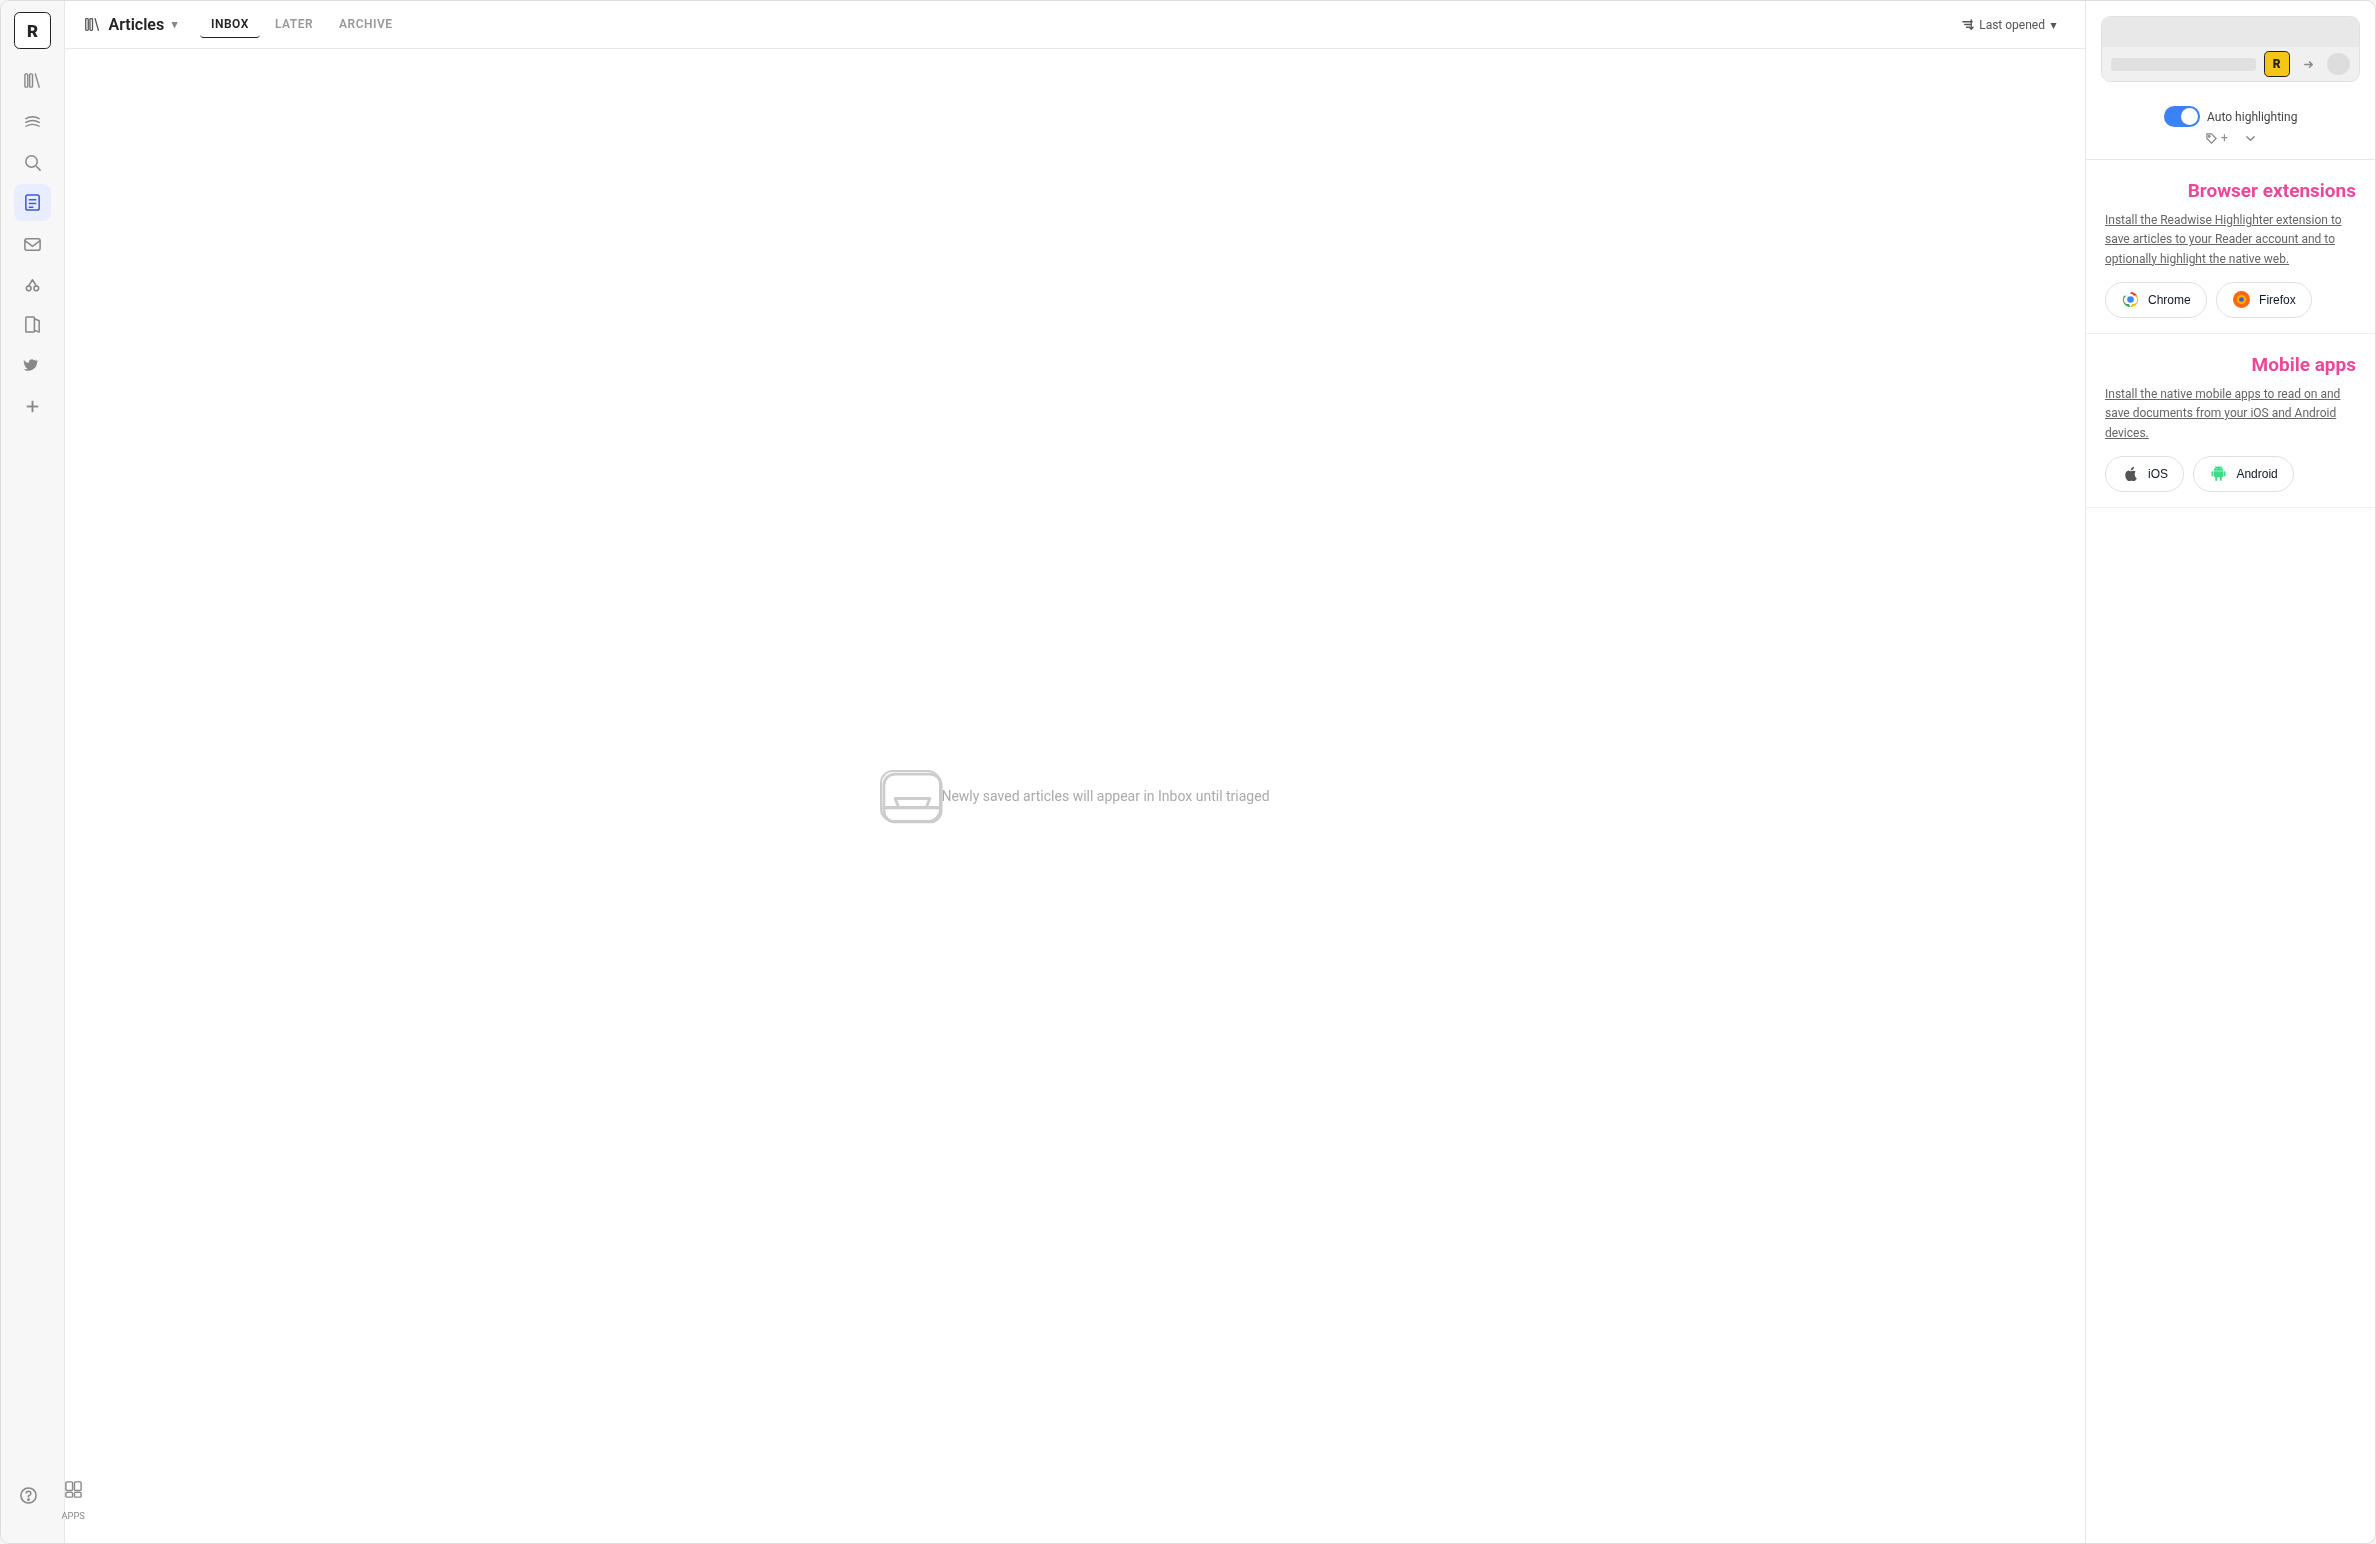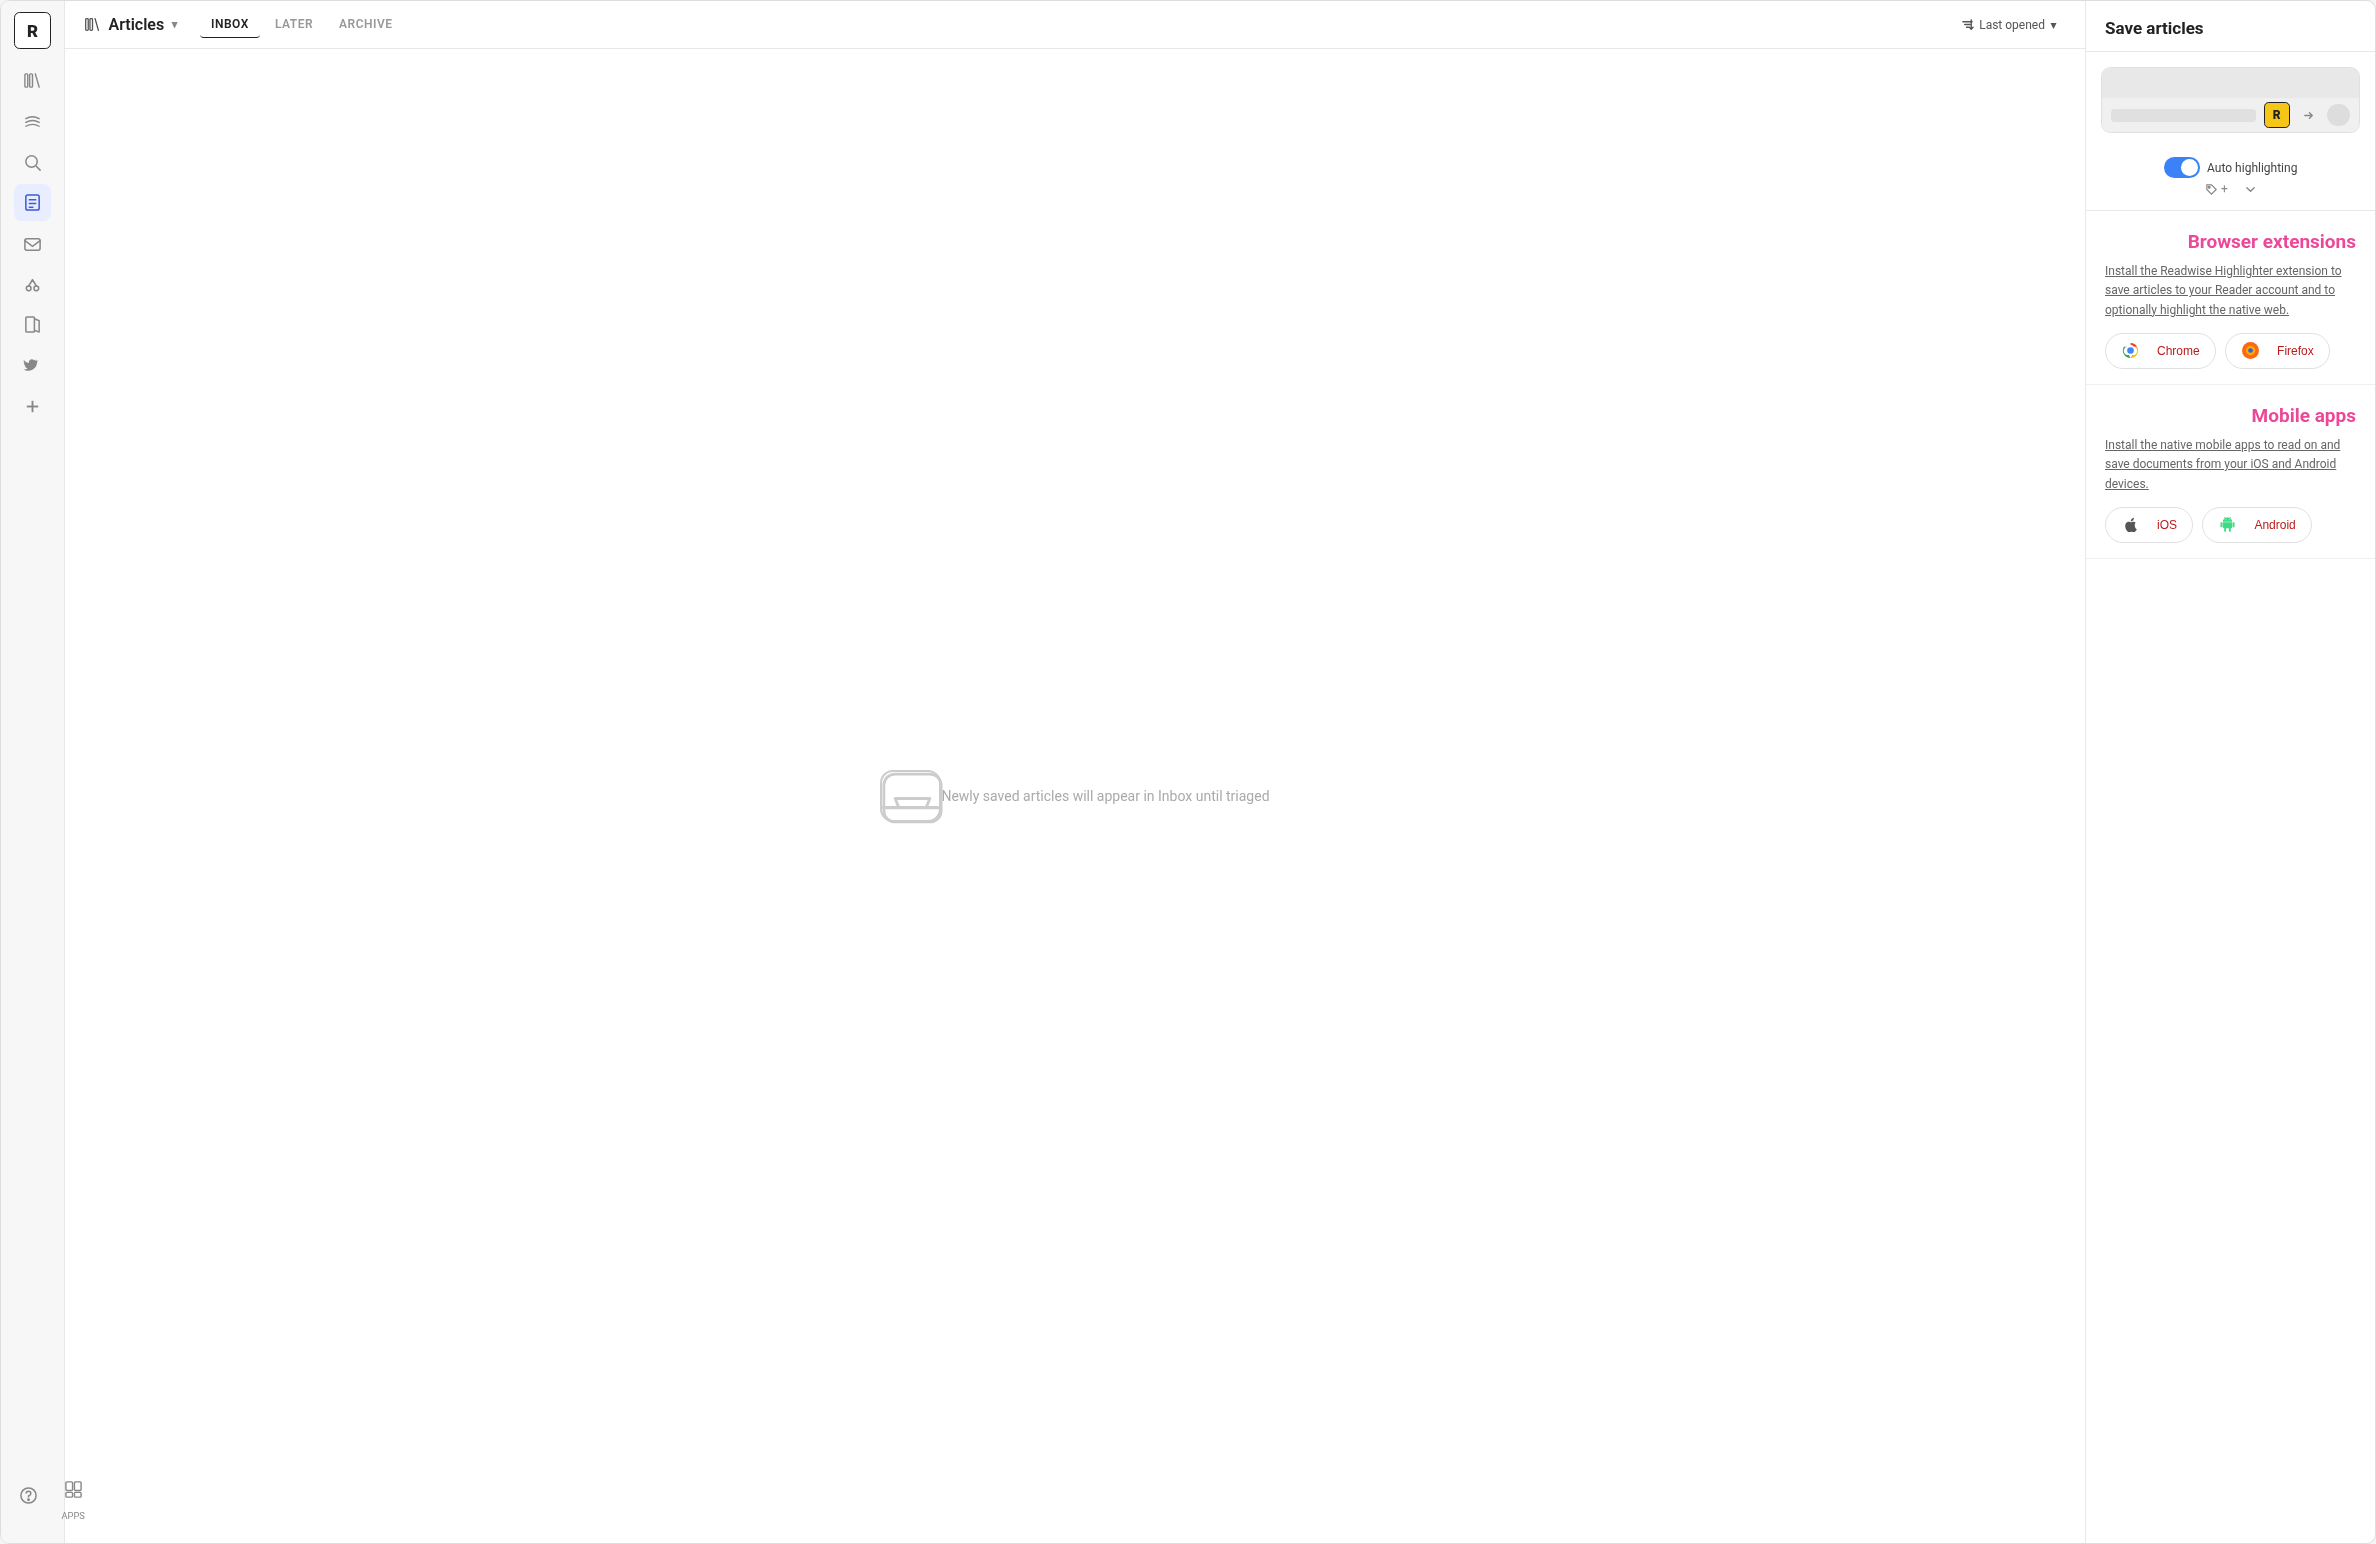--- a/index.html
+++ b/index.html
@@ -338,27 +338,27 @@
 
     .btn-row {
       display: flex;
       gap: 9.4px;
       flex-wrap: wrap;
     }
 
     .ext-btn {
       display: flex;
       align-items: center;
-      gap: 17px;
+      gap: 8px;
       padding: 7.5px 15px;
       border: 0.9px solid #e0e0e0;
       border-radius: 19px;
       font-size: 12px;
       font-weight: 500;
-      color: #b91c1c;
+      color: #0f172a;
       cursor: pointer;
       background: #fff;
       text-decoration: none;
     }
 
     .ext-btn-icon {
       width: 19px;
       height: 19px;
       border-radius: 50%;
       display: flex;
@@ -535,23 +535,20 @@
           <rect x="2" y="2" width="61" height="51" rx="12"></rect>
           <line x1="2" y1="38" x2="63" y2="38"></line>
           <path d="M18 38 L14 28 L51 28 L47 38" stroke-linejoin="round"></path>
         </svg>
       </div>
       <p class="empty-text">Newly saved articles will appear in Inbox until triaged</p>
     </div>
   </div>
 
   <div class="right-panel">
-    <div class="right-panel-header">
-      <span>Save articles</span>
-    </div>
 
     <div class="browser-mockup">
       <div class="browser-bar-top"></div>
       <div class="browser-url-bar">
         <div style="flex:1; height:13px; background:#e0e0e0; border-radius:3.7px;"></div>
         <div class="readwise-ext-icon">R</div>
         <div class="ext-arrow">
           <svg width="15" height="15" viewBox="0 0 16 16" fill="none" stroke="#888" stroke-width="1.5">
             <path d="M4 8 L12 8 M9 5 L12 8 L9 11" stroke-linecap="round" stroke-linejoin="round"></path>
           </svg>

